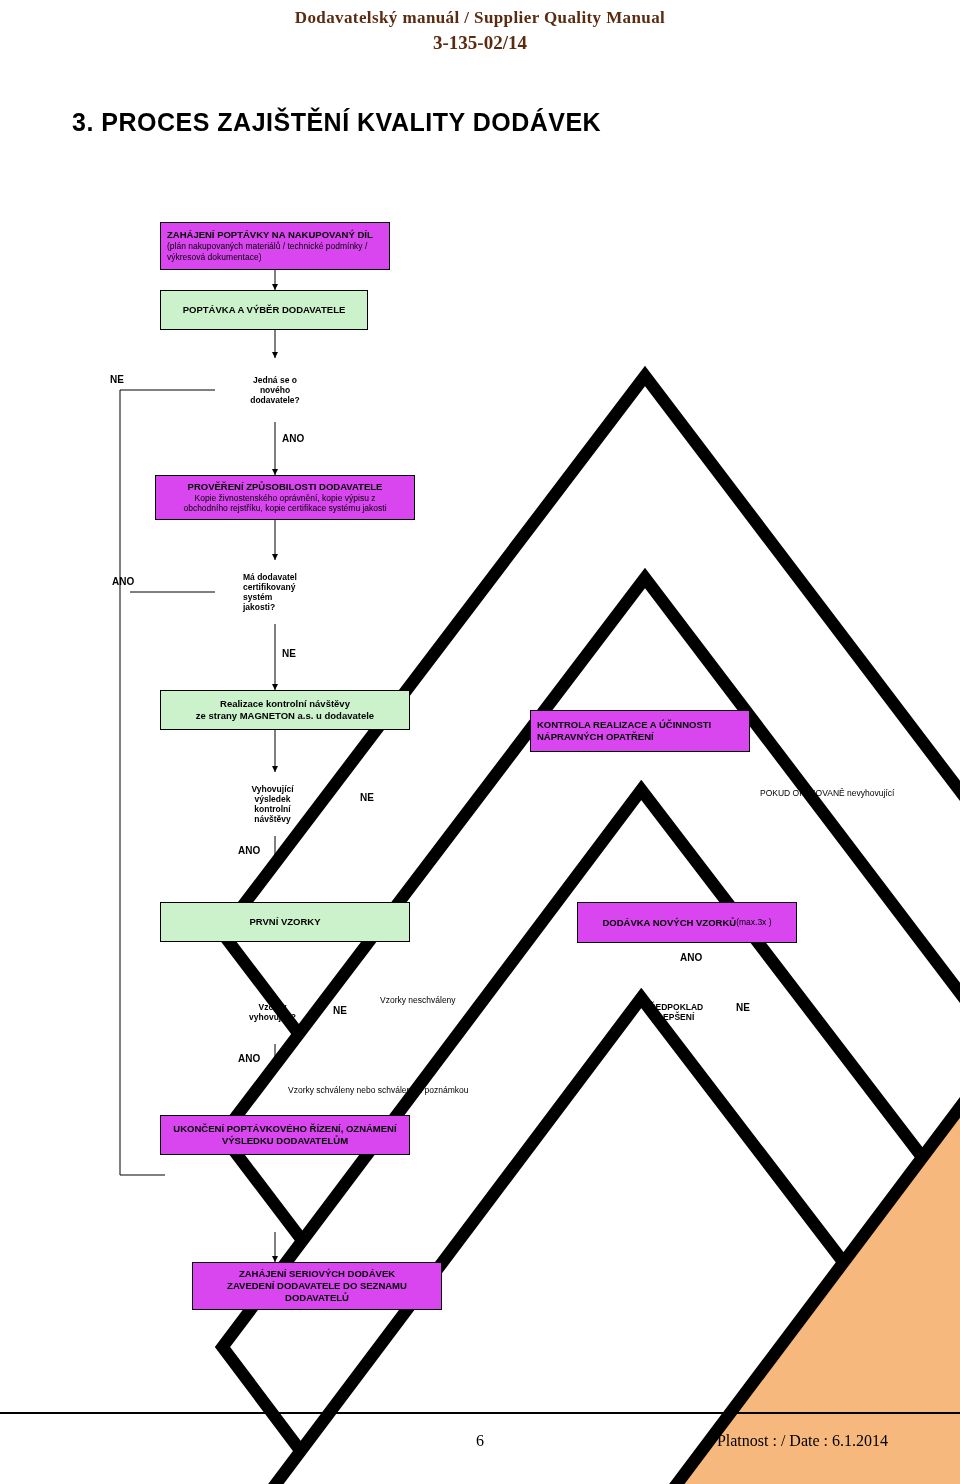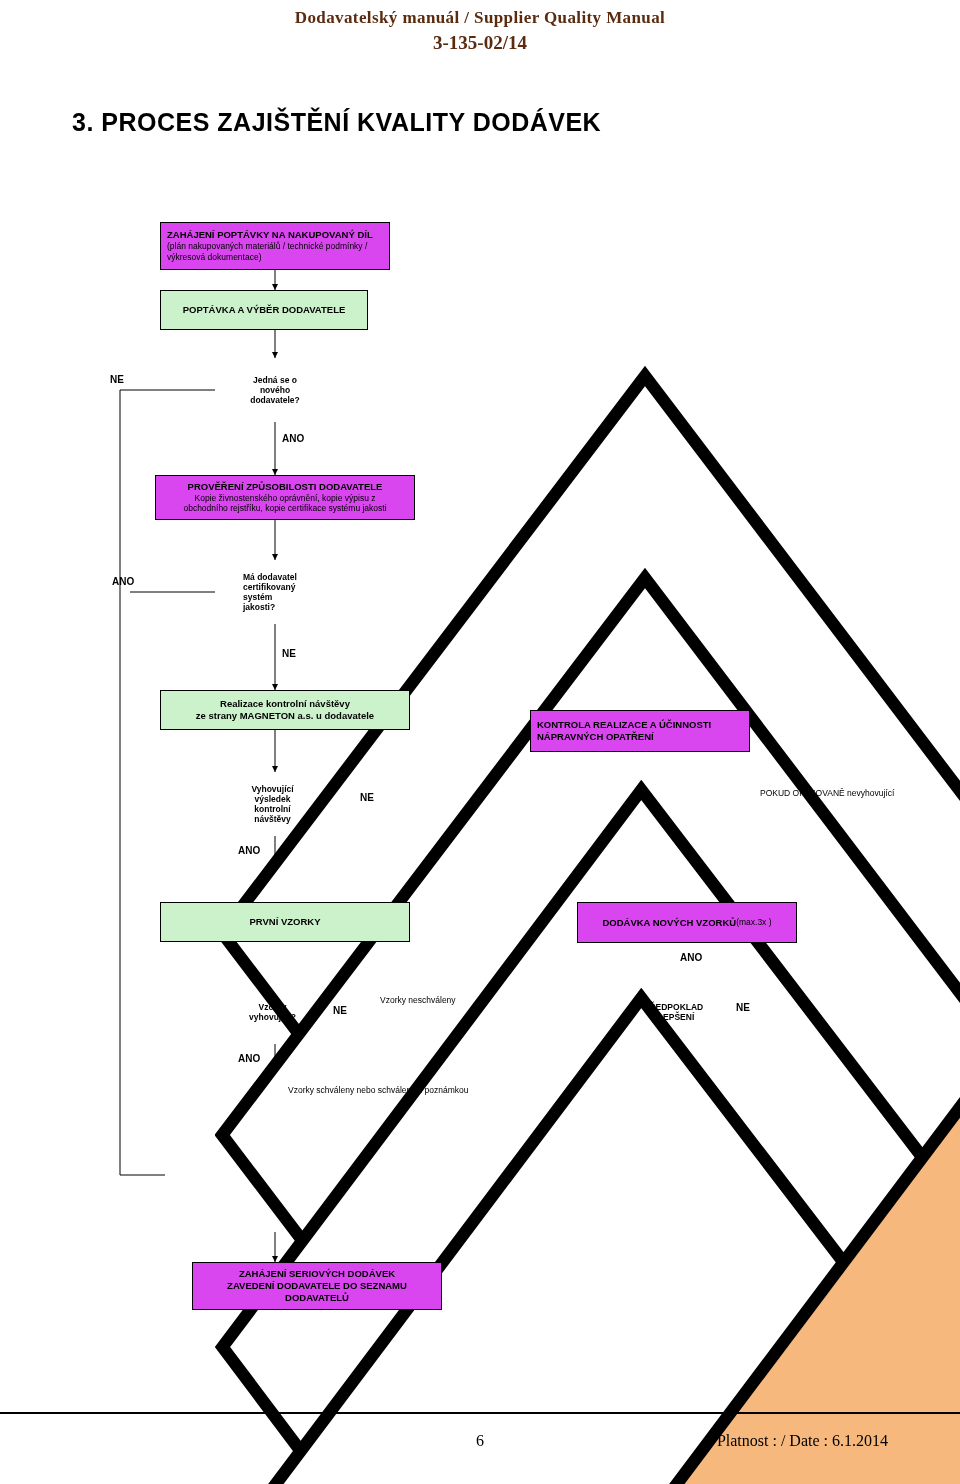--- a/index.html
+++ b/index.html
@@ -316,20 +316,24 @@
       <polygon points="57,1 114,32 57,63 1,32" fill="#f6b87d" stroke="#000" stroke-width="1"></polygon>
     </svg>
     <div class="dlabel" style="flex-direction:column;">
       <span>PŘEDPOKLAD</span>
       <span>ZLEPŠENÍ</span>
     </div>
   </div>
   <div class="edge-label" style="left:620px; top:762px;">ANO</div>
   <div class="edge-label" style="left:676px; top:812px;">NE</div>
 
+  <div class="node white" style="left:100px; top:925px; width:250px; height:40px; flex-direction:column;">
+    <span>UKONČENÍ POPTÁVKOVÉHO ŘÍZENÍ, OZNÁMENÍ</span>
+    <span>VÝSLEDKU DODAVATELŮM</span>
+  </div>
 
 
   <div class="node white" style="left:100px; top:1072px; width:250px; height:48px; flex-direction:column;margin-left:32px;">
     <span>ZAHÁJENÍ SERIOVÝCH DODÁVEK</span>
     <span>ZAVEDENÍ DODAVATELE DO SEZNAMU</span>
     <span>DODAVATELŮ</span>
   </div>
 
 </div>
 

